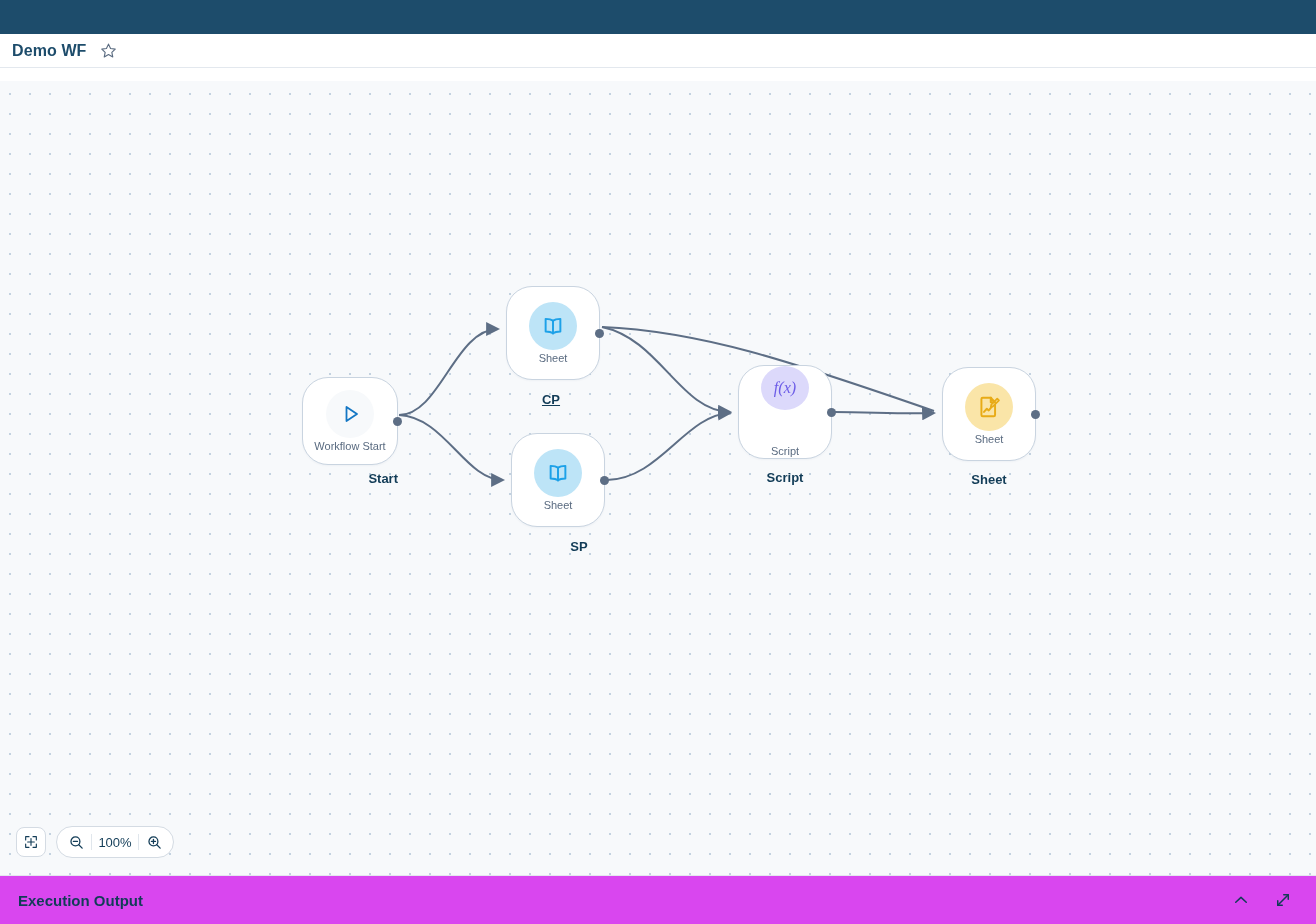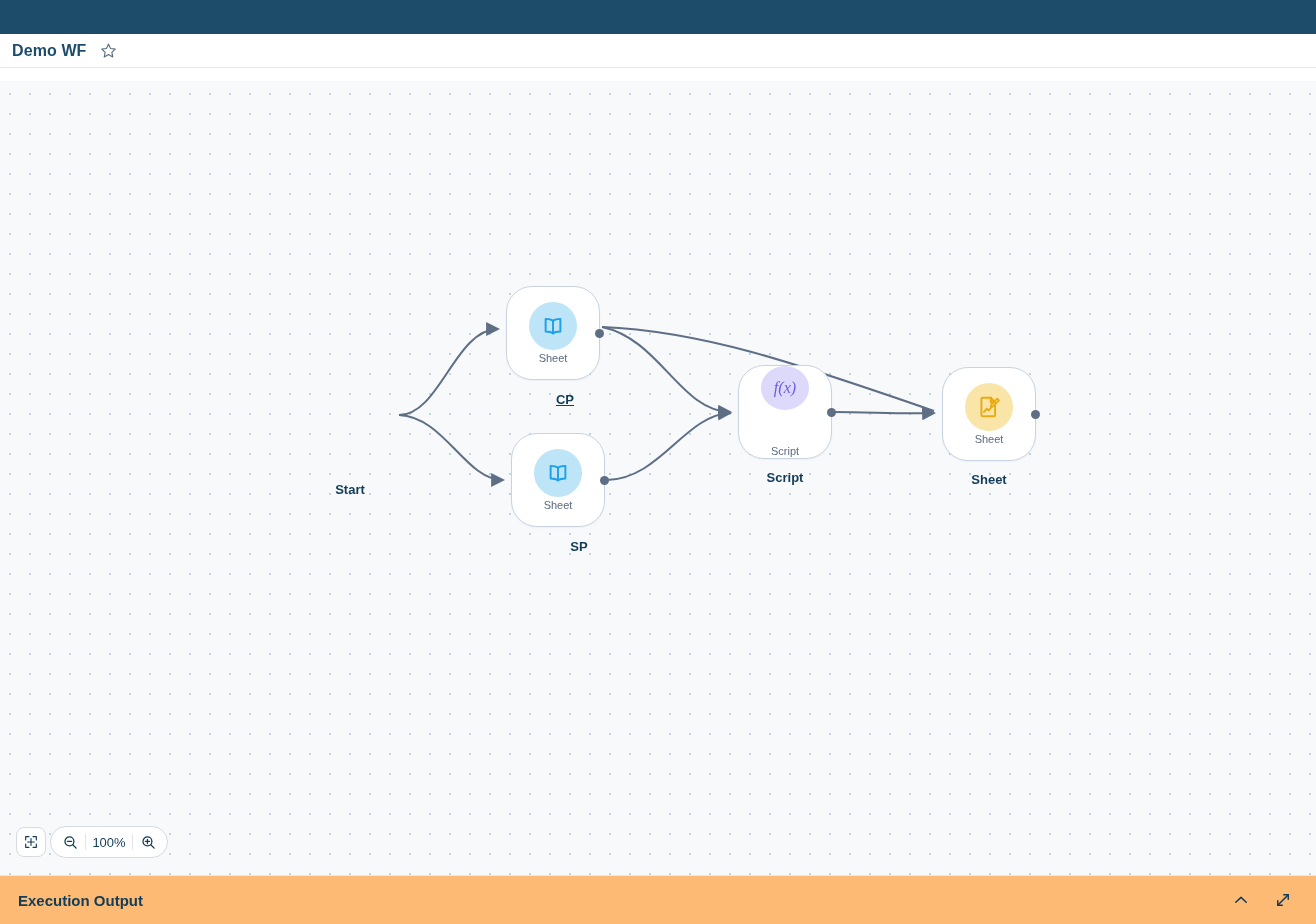--- a/index.html
+++ b/index.html
@@ -124,21 +124,21 @@
     background: #5d6e85;
     top: 50%; margin-top: -4.5px;
     right: -5px;
     cursor: crosshair;
   }
 
   
   .zoom-wrap {
     position: absolute;
     left: 16px; bottom: 17px;
-    display: flex; align-items: center; gap: 4px;
+    display: flex; align-items: center; gap: 10px;
     z-index: 5;
   }
   .fit-btn {
     width: 30px; height: 30px;
     background: #ffffff;
     border: 1px solid #d4dbe3;
     border-radius: 8px;
     display: flex; align-items: center; justify-content: center;
     cursor: pointer;
   }
@@ -160,21 +160,21 @@
     font-size: 13px; color: #123c57;
     min-width: 46px; text-align: center;
     cursor: pointer;
   }
 
   
   .footer {
     position: absolute;
     left: 0; bottom: 0;
     width: 1316px; height: 49px;
-    background: #fdba74;
+    background: #d946ef;
     border-top: 1px solid #e3e8ee;
     display: flex; align-items: center;
   }
   .footer-title {
     padding-left: 18px;
     font-size: 15px; font-weight: bold;
     color: #123c57;
   }
   .footer-actions {
     margin-left: auto;
@@ -217,34 +217,43 @@
 
       <path d="M 602 246 C 700 250 790 280 934 330" fill="none" stroke="#5d6e85" stroke-width="2"></path>
 
       <path d="M 602 246 C 660 258 680 330 730 331" fill="none" stroke="#5d6e85" stroke-width="2" marker-end="url(#arrow)"></path>
 
       <path d="M 607 399 C 660 398 685 334 730 332" fill="none" stroke="#5d6e85" stroke-width="2" marker-end="url(#arrow)"></path>
 
       <path d="M 834 331 C 870 331 900 333 934 332" fill="none" stroke="#5d6e85" stroke-width="2" marker-end="url(#arrow)"></path>
     </svg>
 
-    <div class="node-caption" style="left:302px; top:401px; width:96px;">Start</div>
+    <div class="node" style="left:302px; top:296px; width:96px; height:88px;">
+      <div class="bubble plain">
+        <svg width="24" height="24" viewBox="0 0 24 24" fill="none" stroke="#1477c4" stroke-width="1.8" stroke-linejoin="round" stroke-linecap="round">
+          <polygon points="8.5,5 19,12 8.5,19"></polygon>
+        </svg>
+      </div>
+      <div class="inner-label">Workflow Start</div>
+      <div class="handle"></div>
+    </div>
+    <div class="node-caption" style="left:302px; top:390px; width:96px;text-align:right;">Start</div>
 
     <div class="node" style="left:506px; top:205px; width:94px; height:94px;">
       <div class="bubble blue">
         <svg width="26" height="26" viewBox="0 0 24 24" fill="none" stroke="#1da1e8" stroke-width="1.8" stroke-linejoin="round" stroke-linecap="round">
           <path d="M12 7.2 C10.4 5.8 8.2 5.4 5.2 5.4 L5.2 17 C8.2 17 10.4 17.4 12 18.8"></path>
           <path d="M12 7.2 C13.6 5.8 15.8 5.4 18.8 5.4 L18.8 17 C15.8 17 13.6 17.4 12 18.8"></path>
           <line x1="12" y1="7.2" x2="12" y2="18.8"></line>
         </svg>
       </div>
       <div class="inner-label">Sheet</div>
       <div class="handle"></div>
     </div>
-    <div class="node-caption" style="left:518px; top:311px; width:94px;text-decoration:underline;">CP</div>
+    <div class="node-caption" style="left:504px; top:311px; width:94px;text-decoration:underline;">CP</div>
 
     <div class="node" style="left:511px; top:352px; width:94px; height:94px;">
       <div class="bubble blue">
         <svg width="26" height="26" viewBox="0 0 24 24" fill="none" stroke="#1da1e8" stroke-width="1.8" stroke-linejoin="round" stroke-linecap="round">
           <path d="M12 7.2 C10.4 5.8 8.2 5.4 5.2 5.4 L5.2 17 C8.2 17 10.4 17.4 12 18.8"></path>
           <path d="M12 7.2 C13.6 5.8 15.8 5.4 18.8 5.4 L18.8 17 C15.8 17 13.6 17.4 12 18.8"></path>
           <line x1="12" y1="7.2" x2="12" y2="18.8"></line>
         </svg>
       </div>
       <div class="inner-label">Sheet</div>

